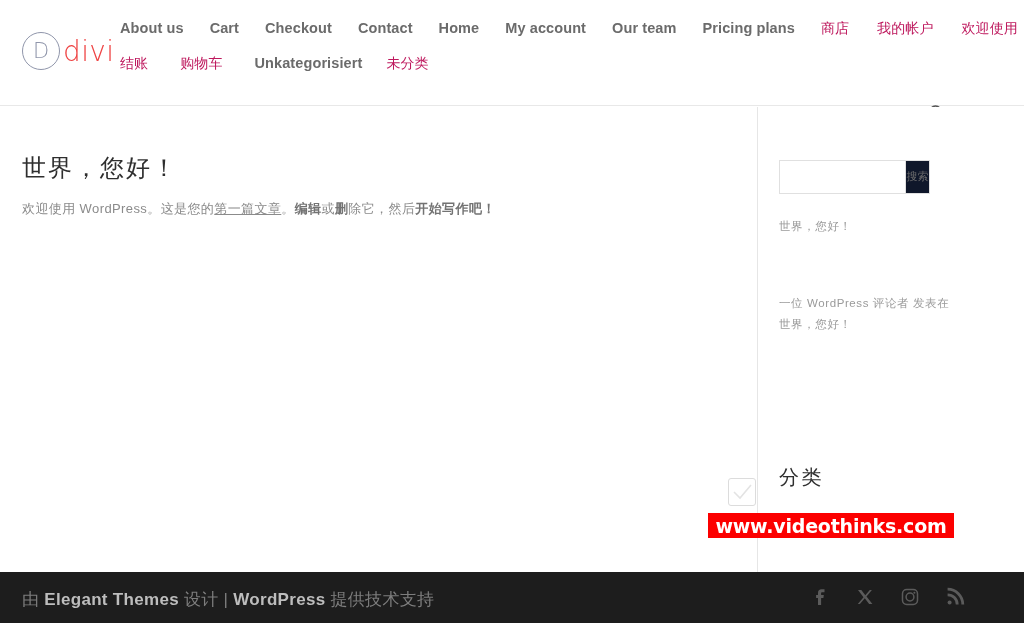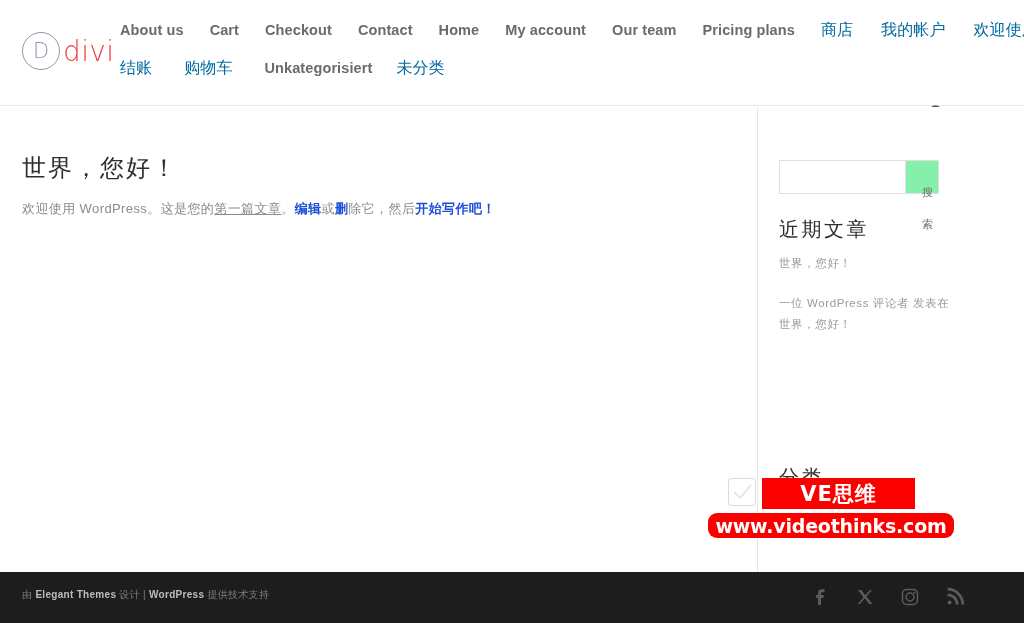--- a/index.html
+++ b/index.html
@@ -70,23 +70,23 @@
   .nav-item {
     font-size: 14.5px;
     font-weight: bold;
     color: #6b6b6b;
     white-space: nowrap;
     cursor: pointer;
     margin-right: 26px;
     letter-spacing: 0.1px;
   }
   .nav-item.cjk {
-    font-size: 16px;
+    font-size: 14px;
     font-weight: normal;
-    color: #0369a1;
+    color: #be185d;
     margin-right: 28px;
   }
   .nav-row.row2 .nav-item { margin-right: 24px; }
   .nav-row.row2 .nav-item.cjk { margin-right: 32px; }
 
   #header-search-icon {
     position: absolute;
     right: 78px;
     top: 103px;
     width: 22px; height: 22px;
@@ -132,21 +132,21 @@
     letter-spacing: 2px;
     font-family: "DejaVu Sans", sans-serif;
   }
   #post-excerpt {
     font-size: 13px;
     color: #8b8b8b;
     line-height: 1.7;
     margin: 0;
     letter-spacing: 0.4px;
   }
-  #post-excerpt b { color: #1d4ed8; font-weight: bold; }
+  #post-excerpt b { color: #737373; font-weight: bold; }
   #post-excerpt u { }
 
   
   #searchform {
     position: absolute;
     left: 21px;
     top: 53px;
     width: 168px;
     height: 34px;
     display: flex;
@@ -160,26 +160,26 @@
     background: #ffffff;
     padding: 0 7px;
     font-size: 12px;
     color: #555;
     font-family: "Liberation Sans", sans-serif;
   }
   #s-submit {
     width: 25px;
     height: 34px;
     border: 1px solid #e0e0e0;
-    background: #86efac;
+    background: #0f172a;
     color: #6d6d6d;
     font-size: 11px;
     cursor: pointer;
     font-family: "DejaVu Sans", sans-serif;
-    padding: 16px;
+    padding: 0;
     line-height: 32px;
   }
 
   .widget { position: absolute; left: 21px; width: 215px; }
   .widget-title {
     font-size: 20px;
     font-weight: normal;
     color: #2f2f2f;
     margin: 0 0 10px 0;
     letter-spacing: 2.5px;
@@ -227,36 +227,35 @@
     width: 246px; height: 25px;
     background: #fc0000;
     color: #ffffff;
     font-size: 19px;
     font-weight: bold;
     display: flex;
     align-items: center;
     justify-content: center;
     letter-spacing: -0.2px;
     font-family: "DejaVu Sans", sans-serif;
-    border-radius: 9px;
   }
 
   
   #footer {
     position: absolute;
     left: 0; top: 572px;
     width: 1024px;
     height: 51px;
     background: #1d1d1d;
   }
   #footer-text {
     position: absolute;
     left: 22px;
     top: 16px;
-    font-size: 10px;
+    font-size: 17px;
     color: #7d7d7d;
     letter-spacing: 0.3px;
   }
   #footer-text b { color: #bdbdbd; font-weight: bold; }
   #social {
     position: absolute;
     right: 58px;
     top: 14px;
     display: flex;
     gap: 23px;
@@ -318,41 +317,39 @@
   <div id="divider"></div>
 
   <aside id="sidebar-col">
 
     <form id="searchform">
       <input id="s-input" type="text" placeholder="" style="">
       <button id="s-submit" type="button">搜索</button>
     </form>
 
     <section class="widget" id="w-recent-posts">
-      <h3 class="widget-title">近期文章</h3>
       <p class="widget-line">世界，您好！</p>
     </section>
 
     <section class="widget" id="w-recent-comments">
       <p class="widget-line">一位 WordPress 评论者 发表在</p>
       <p class="widget-line">世界，您好！</p>
     </section>
 
 
     <section class="widget" id="w-categories">
       <h3 class="widget-title">分类</h3>
     </section>
   </aside>
 
   <div id="wm-check">
     <svg width="20" height="18" viewBox="0 0 20 18">
       <polyline points="1,8 7,14 18,1" fill="none" stroke="#e3e3e3" stroke-width="1.6"></polyline>
     </svg>
   </div>
-  <div id="wm-badge">VE思维</div>
   <div id="wm-url">www.videothinks.com</div>
 
   <div id="footer">
     <div id="footer-text">
       <span>由 </span><b>Elegant Themes</b><span> 设计 | </span><b>WordPress</b><span> 提供技术支持</span>
     </div>
 
     <div id="social">
       <span class="soc">
         <svg width="22" height="22" viewBox="0 0 22 22">

